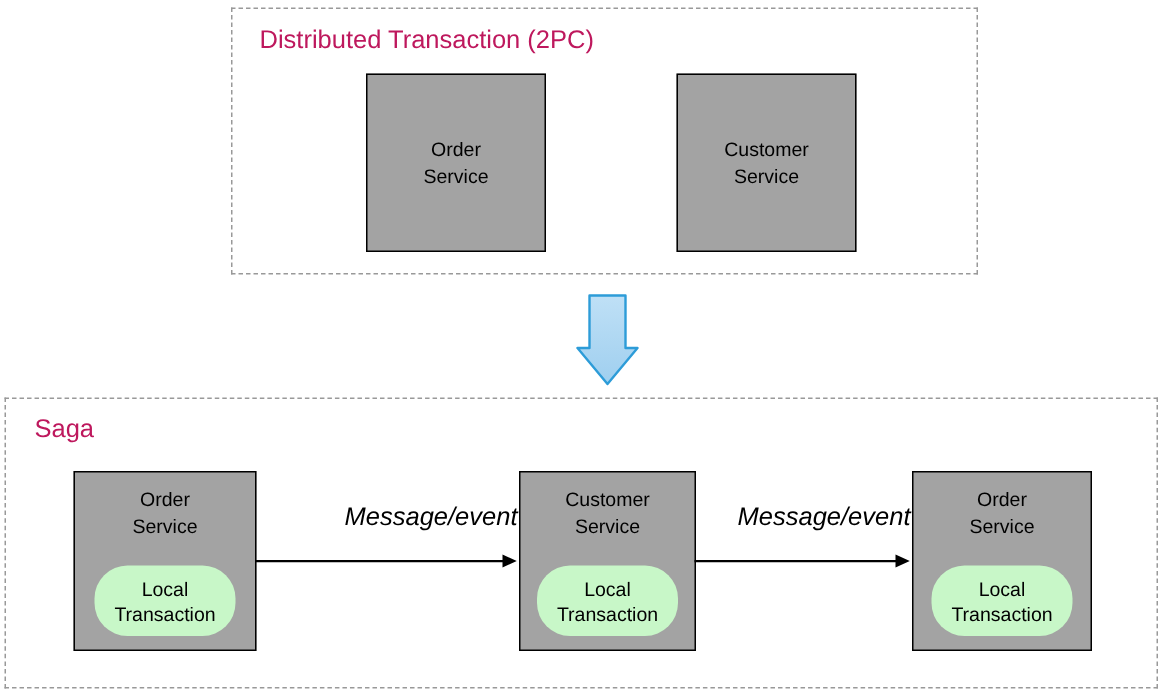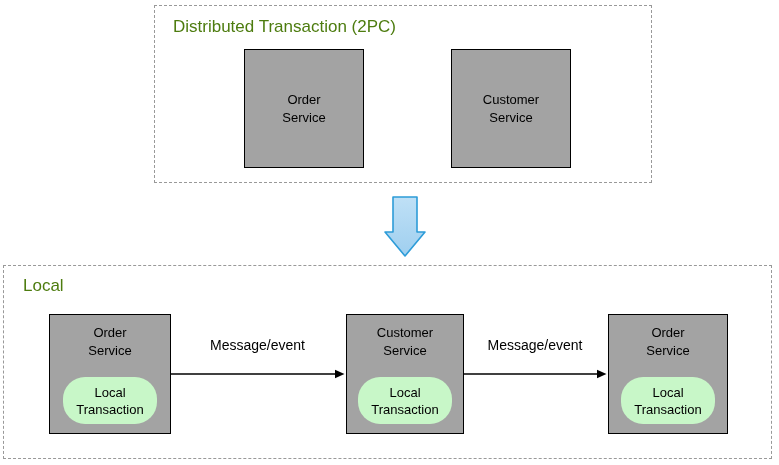--- a/index.html
+++ b/index.html
@@ -17,21 +17,21 @@
     border: 1px dashed #999;
     background: #fff;
   }
   #section-2pc { left: 154px; top: 5px; width: 498px; height: 178px; }
   #section-saga { left: 3px; top: 265px; width: 769px; height: 194px; }
 
   .section-title {
     position: absolute;
     font-size: 17px;
     line-height: 22px;
-    color: #4d7c0f;
+    color: #be185d;
     white-space: nowrap;
   }
   #section-2pc .section-title { left: 18px; top: 10px; }
   #section-saga .section-title { left: 19px; top: 9px; }
 
   .service-box {
     position: absolute;
     border: 1px solid #000;
     background: #a3a3a3;
   }
@@ -70,24 +70,25 @@
     display: flex; align-items: center; justify-content: center;
     text-align: center;
     font-size: 13px;
     line-height: 17px;
     border-radius: 22px;
   }
 
   .message-label {
     position: absolute;
     top: 336px;
-    text-align: center;
-    font-size: 14px;
+    text-align: right;
+    font-size: 17px;
     line-height: 18px;
     white-space: nowrap;
+    font-style: italic;
   }
   #msg-1 { left: 170px; width: 175px; }
   #msg-2 { left: 463px; width: 144px; }
 
   .overlay-svg {
     position: absolute; left: 0; top: 0;
     width: 779px; height: 465px;
     pointer-events: none;
   }
   .blue-arrow-svg {
@@ -116,21 +117,21 @@
     <defs>
       <linearGradient id="bluegrad" x1="0" y1="0" x2="0" y2="1">
         <stop offset="0" stop-color="#bfe0f6"></stop>
         <stop offset="1" stop-color="#9fcfef"></stop>
       </linearGradient>
     </defs>
     <polygon points="9,1 33,1 33,36 41,36 21,60 1,36 9,36" fill="url(#bluegrad)" stroke-width="1.6" stroke-linejoin="round" stroke="#2d9cd8"></polygon>
   </svg>
 
   <section class="dashed-section" id="section-saga">
-    <div class="section-title">Local</div>
+    <div class="section-title">Saga</div>
 
     <div class="service-box step-box" id="box-saga-1">
       <span class="svc-label">Order Service</span>
       <div class="local-box" style="background-color: rgb(200, 247, 200);">
         <span>Local Transaction</span>
       </div>
     </div>
 
     <div class="service-box step-box" id="box-saga-2">
       <span class="svc-label">Customer Service</span>

